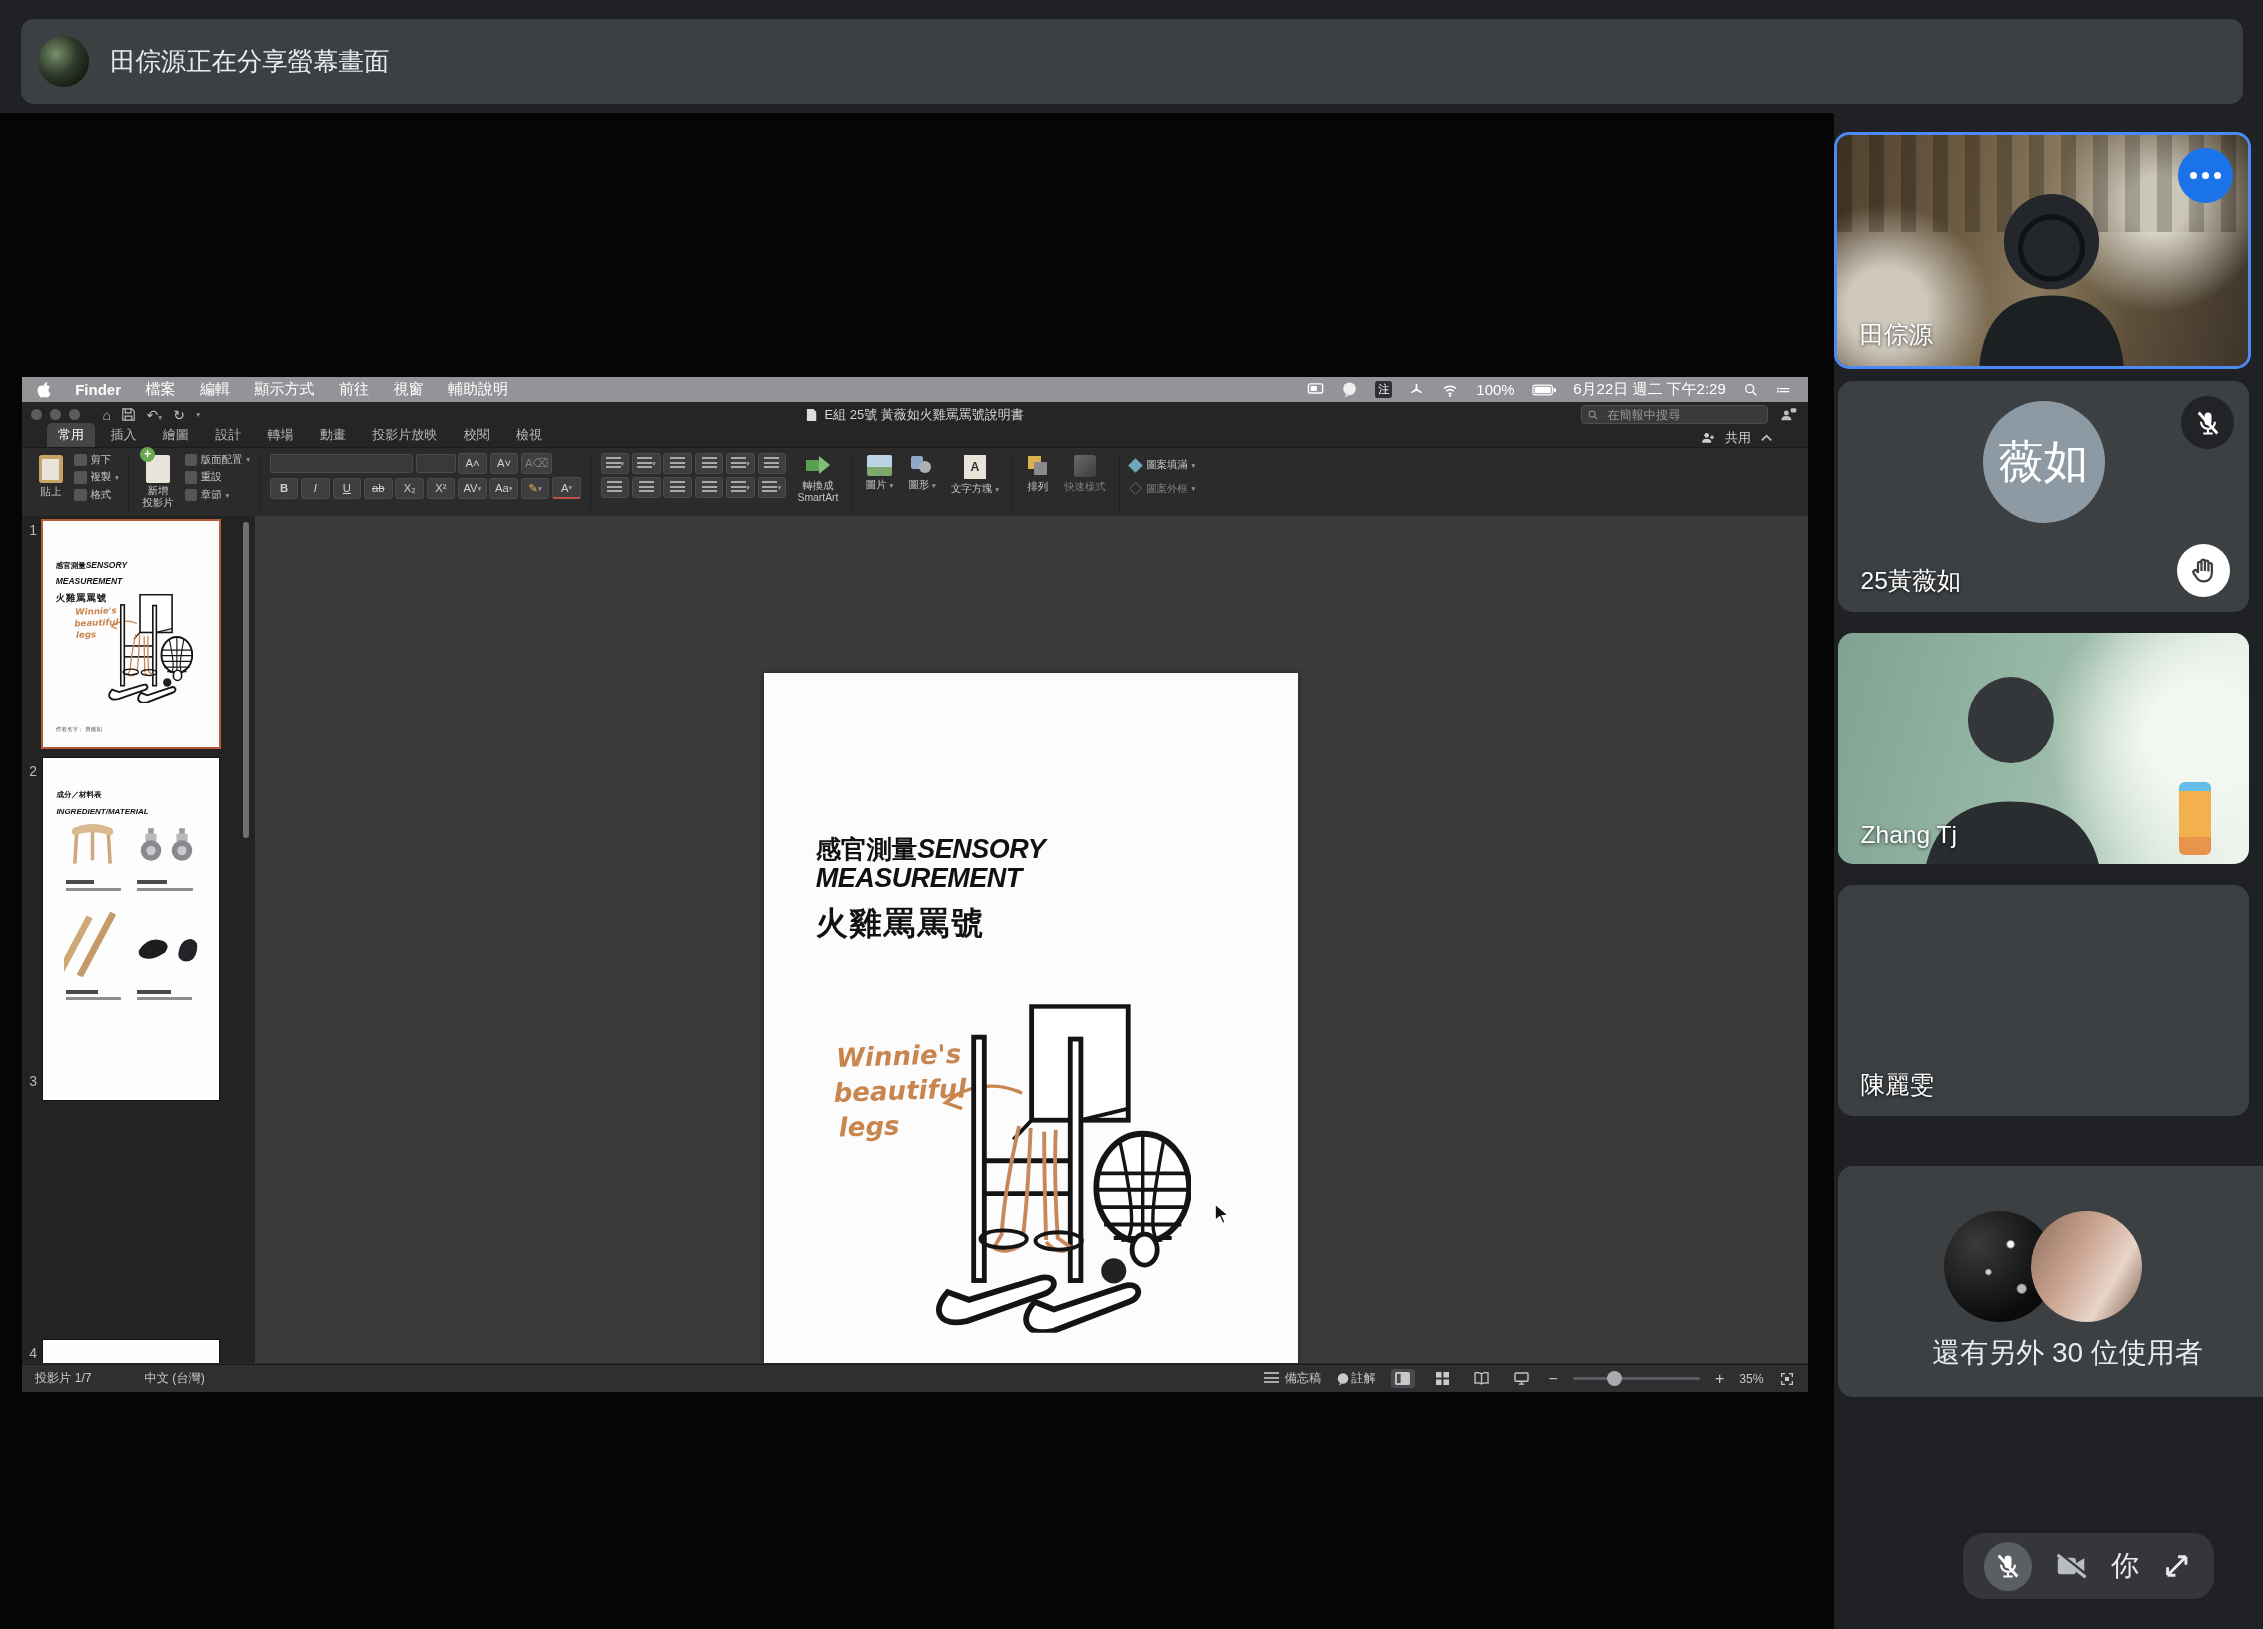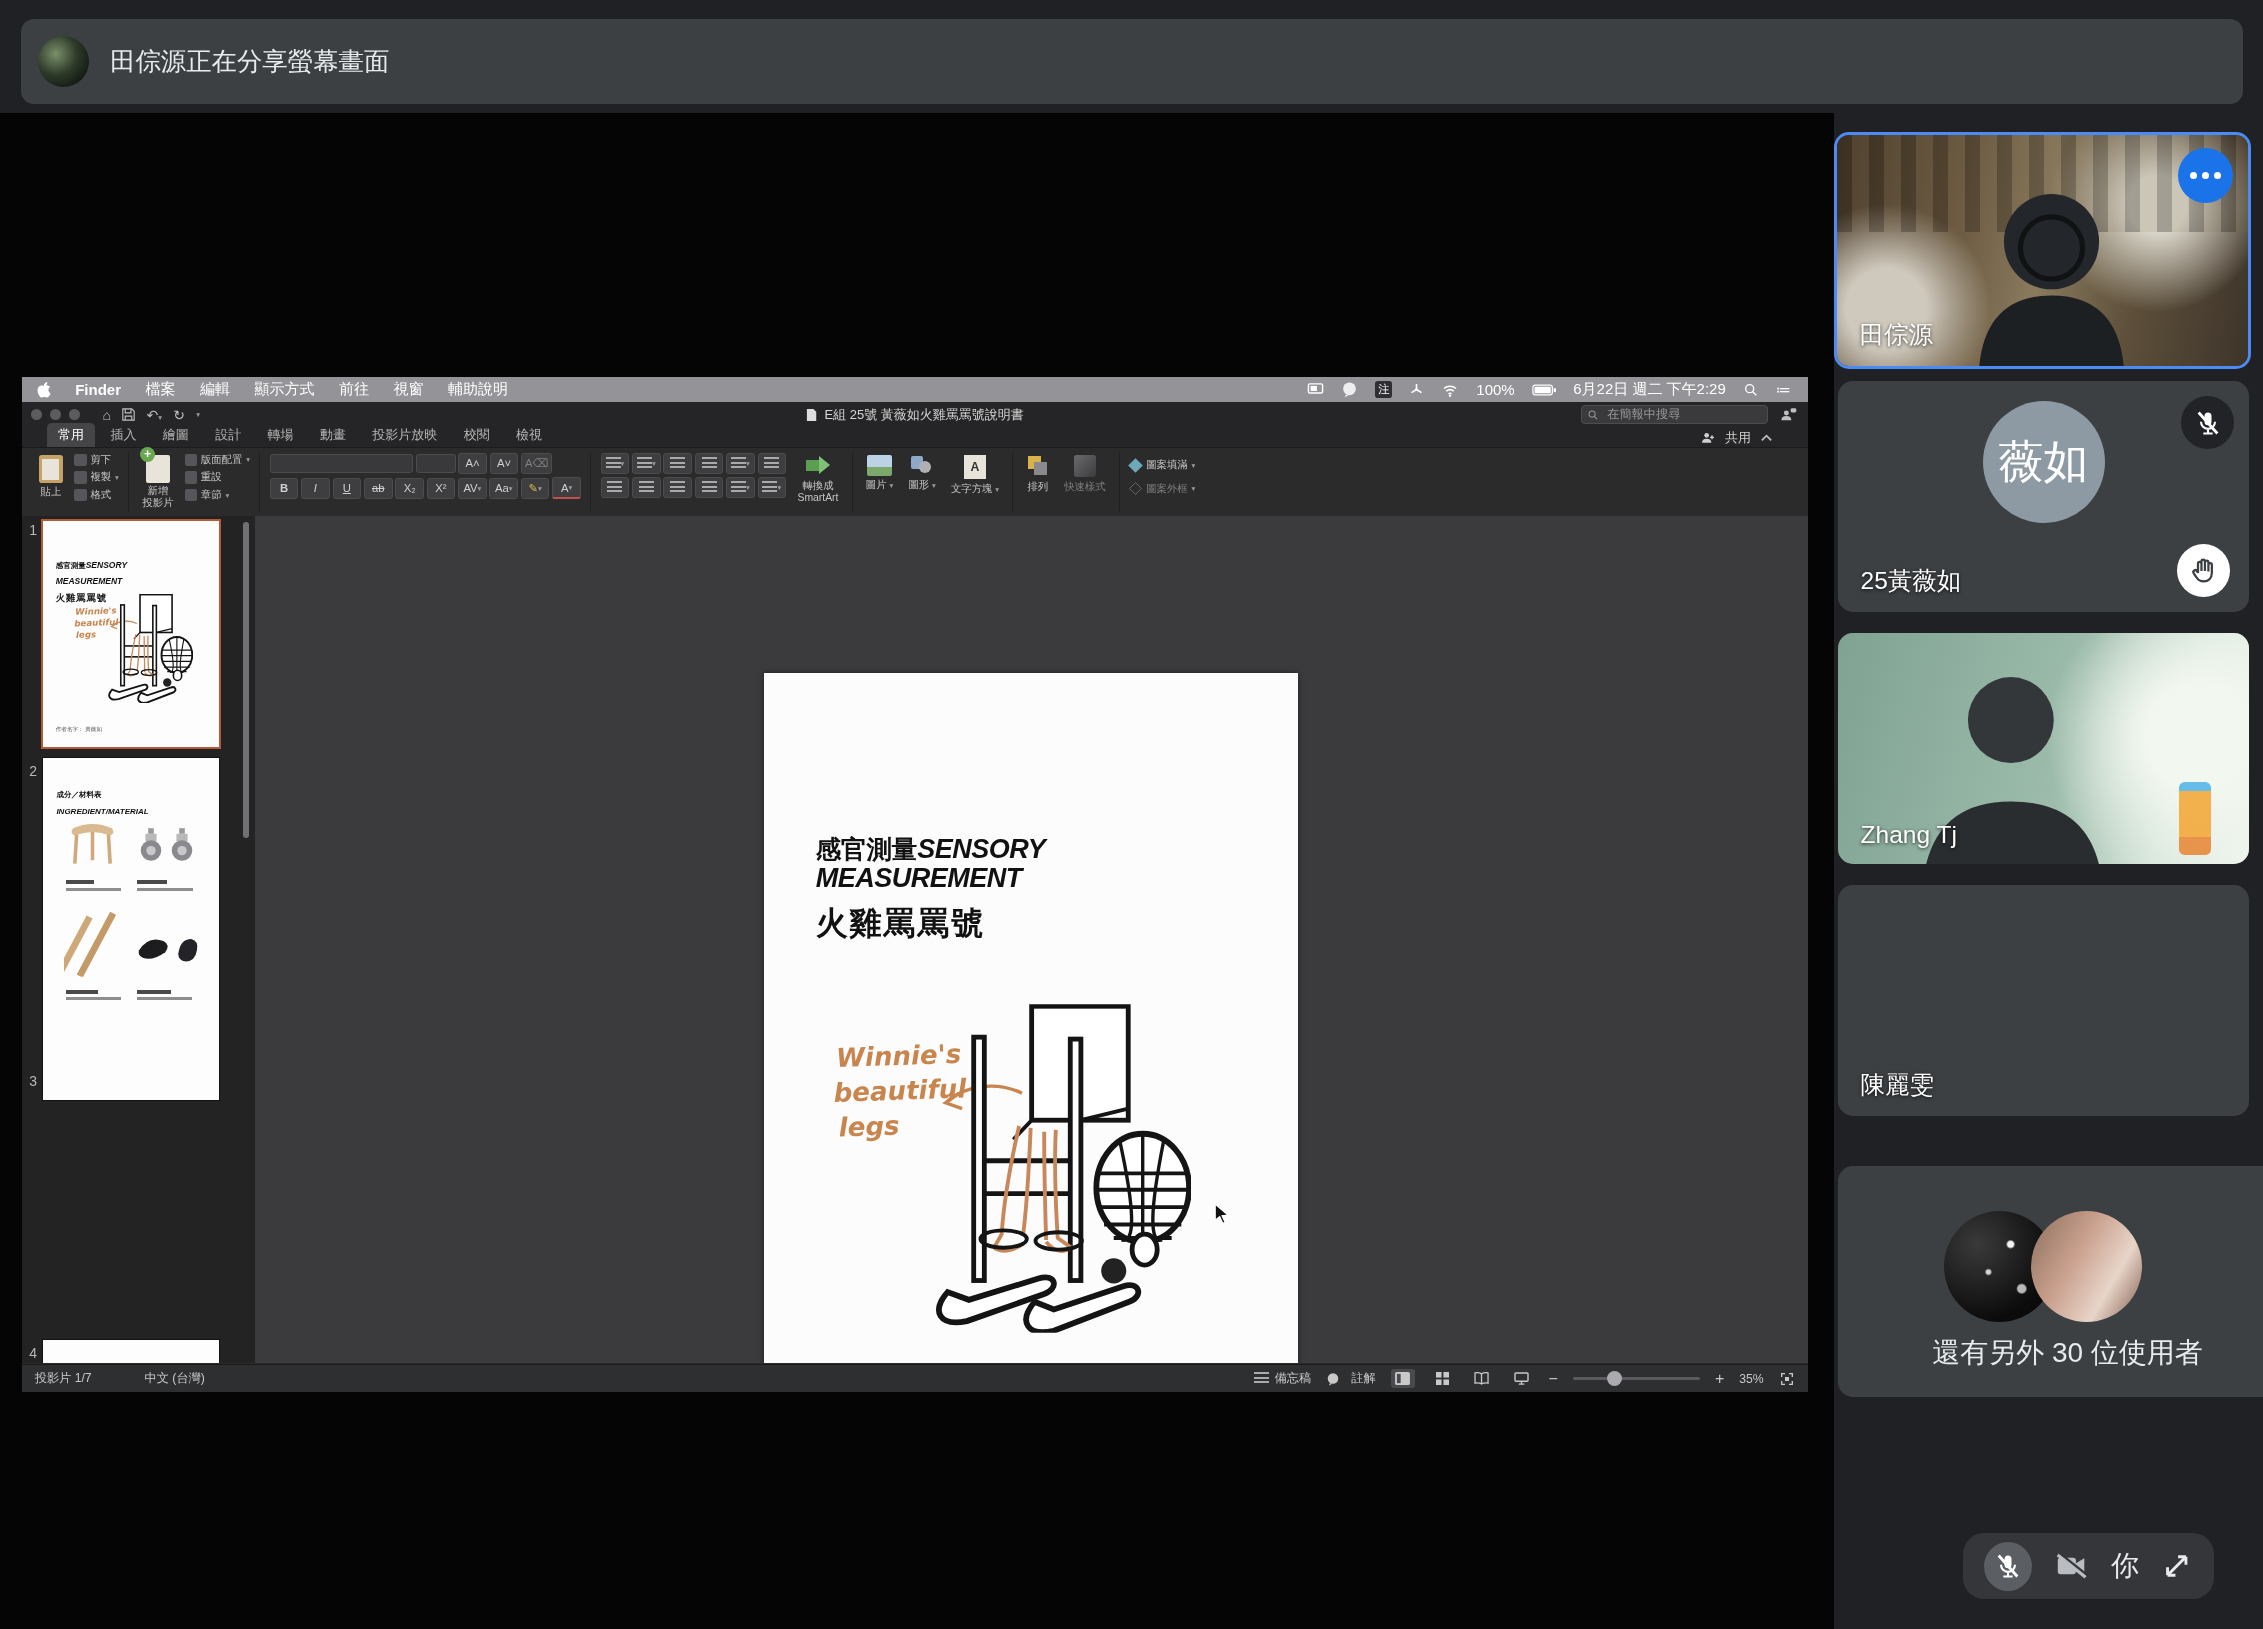--- a/index.html
+++ b/index.html
@@ -23,21 +23,21 @@
   .imebox{background:#2f2f33;color:#fff;font-size:11.3px;border-radius:2.8px;padding:0.9px 2.8px;}
   #titlebar{left:0;top:25.4px;width:1786px;height:24.5px;background:#252527;display:flex;align-items:center;
             padding:0 9.4px;box-sizing:border-box;}
   .dot{width:11.3px;height:11.3px;border-radius:50%;background:#5c5c5e;margin-right:7.5px;}
   .qat{display:flex;align-items:center;gap:11.3px;margin-left:15px;color:#bfbfbf;font-size:14px;}
   #ppt-title{position:absolute;left:50%;transform:translateX(-50%);display:flex;gap:7.5px;align-items:center;
              color:#d6d6d6;font-size:13px;white-space:nowrap;}
   #searchbox{margin-left:auto;width:174px;height:17px;background:#3a3a3c;border:0.9px solid #4d4d4f;border-radius:3.8px;
              display:flex;align-items:center;gap:5.6px;padding:0 5.6px;}
   #searchbox input{background:transparent;border:none;outline:none;color:#bbb;font-size:12.2px;width:141px;
-                   font-family:Liberation Serif, serif;}
+                   font-family:Liberation Sans, sans-serif;}
   #searchbox input::placeholder{color:#98989c;}
   #tabrow{left:0;top:50px;width:1786px;height:21px;background:#252527;display:flex;align-items:flex-end;
           gap:3.8px;padding:0 25px;box-sizing:border-box;border-bottom:0.9px solid #1b1b1b;font-size:13px;}
   .tab{padding:2.8px 11.3px;color:#b7b7b7;border-radius:4.7px 4.7px 0 0;}
   .tab.sel{background:#454547;color:#fff;}
   #tabrow .right{margin-left:auto;display:flex;align-items:center;gap:9.4px;color:#cfcfcf;padding-right:9.4px;font-size:13px;}
   #ribbon{left:0;top:71px;width:1786px;height:69px;background:#2b2b2c;border-bottom:0.9px solid #1e1e1e;
           display:flex;align-items:stretch;padding:4.7px 3.8px;box-sizing:border-box;font-size:10.4px;color:#c6c6c6;}
   .rgroup{display:flex;gap:7.5px;padding:0 9.4px;border-right:0.9px solid #1f1f1f;align-items:flex-start;}
   .bigbtn{display:flex;flex-direction:column;align-items:center;gap:2.8px;padding:1.9px 3.8px;}
@@ -620,21 +620,21 @@
   </div>
 
   <div id="statusbar" class="abs">
     <span>投影片 1/7</span>
     <span style="margin-left:53px">中文 (台灣)</span>
     <div class="right">
       <span style="display:flex;align-items:center;gap:5.6px">
         <span class="linesicon"></span>
         <span>備忘稿</span>
         </span>
-      <span style="display:flex;align-items:center;gap:11px">
+      <span style="display:flex;align-items:center;gap:1px">
         <svg width="14" height="14" color="#c9c9c9" viewBox="0 0 15 15">
             <use href="#bubble"></use>
           </svg>
         <span>註解</span>
         </span>
       <span class="viewbtn sel">
         <svg width="15" height="13" viewBox="0 0 16 14">
             <rect x="0" y="0" width="16" height="14" rx="2" fill="#c9c9c9"></rect>
             <rect x="2" y="2" width="4" height="10" fill="#4a4a4e"></rect>
           </svg>

